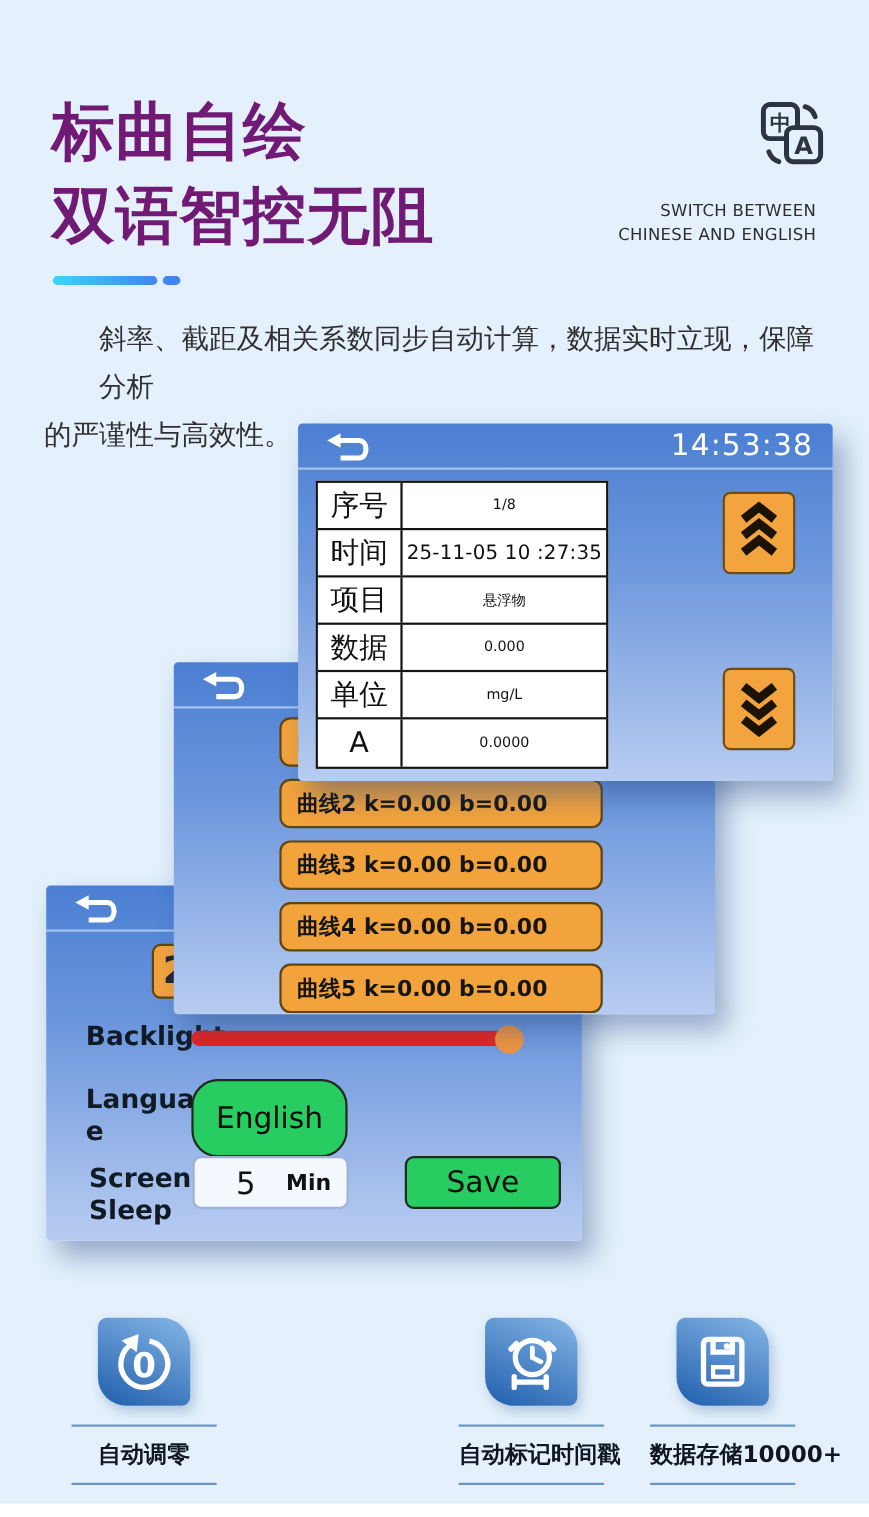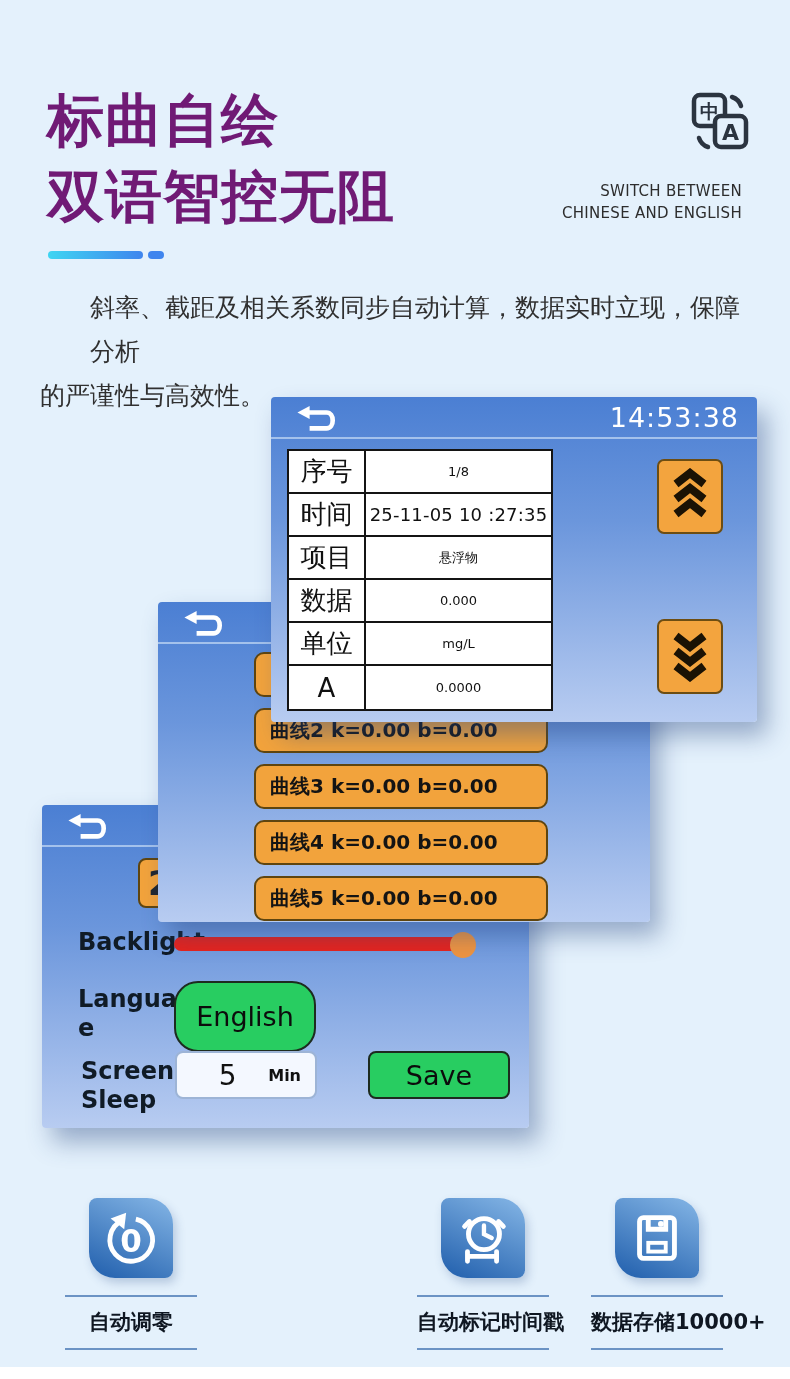--- a/index.html
+++ b/index.html
@@ -107,21 +107,21 @@
     font-size:27px; color:#0c0c0c;
   }
   .lang-btn { left:132px; top:176px; width:142px; height:71px;border-radius:24px; }
   .save-btn { left:326px; top:246px; width:142px; height:48px; }
   .sleep-input {
     position:absolute; left:133px; top:246px; width:142px; height:48px;
     background:#f4f8ff; border:2px solid #9db4d6; border-radius:8px;
     display:flex; align-items:center;
   }
   .sleep-value { flex:1; text-align:center; font-size:28px; color:#111; padding-left:10px;}
-  .sleep-unit { font-size:16px; color:#111; padding-right:14px; font-weight:600;}
+  .sleep-unit { font-size:20px; color:#111; padding-right:14px; font-weight:600;}
   
   .feature {
     position:absolute; top:1198px; width:132px; text-align:center;
   }
   .tile {
     width:84px; height:80px; margin:0 auto;
     background:linear-gradient(205deg,#85b6e6 0%,#2a67b2 90%);
     border-radius:8px 26px 8px 26px;
     display:flex; align-items:center; justify-content:center;
     box-shadow:3px 5px 10px rgba(45,80,140,.25);
@@ -229,21 +229,21 @@
         <span>曲线3 k=0.00 b=0.00</span>
       </div>
     <div class="curve-btn" style="top:218px;">
         <span>曲线4 k=0.00 b=0.00</span>
       </div>
     <div class="curve-btn" style="top:274px;">
         <span>曲线5 k=0.00 b=0.00</span>
       </div>
   </div>
 
-  <div class="screen" style="left:271px; top:397px; width:486px; height:325px; z-index:3;padding-left:32px;">
+  <div class="screen" style="left:271px; top:385px; width:486px; height:325px; z-index:3;padding-left:32px;">
     <div class="titlebar">
       <div class="back-btn">
         <svg width="46" height="28" viewBox="0 0 48 30">
           <path d="M13 8 H33 C42 8 42 25 33 25 H15" fill="none" stroke="#fff" stroke-width="5"></path>
           <polygon points="15,1 15,15 2,8" fill="#fff"></polygon>
         </svg>
       </div>
       <div class="clock">14:53:38</div>
     </div>
 

